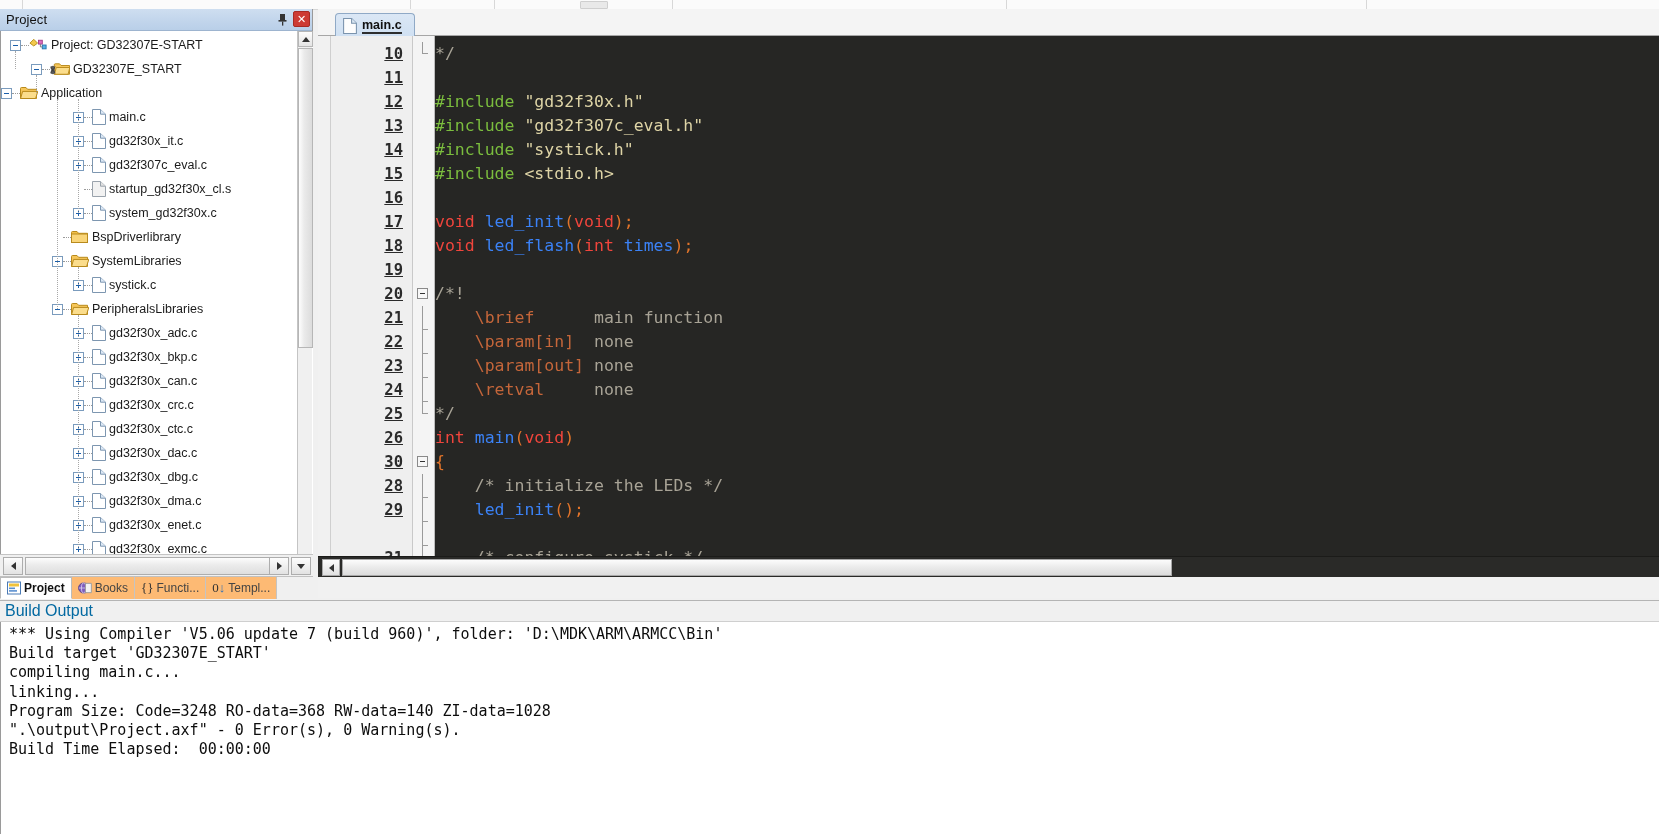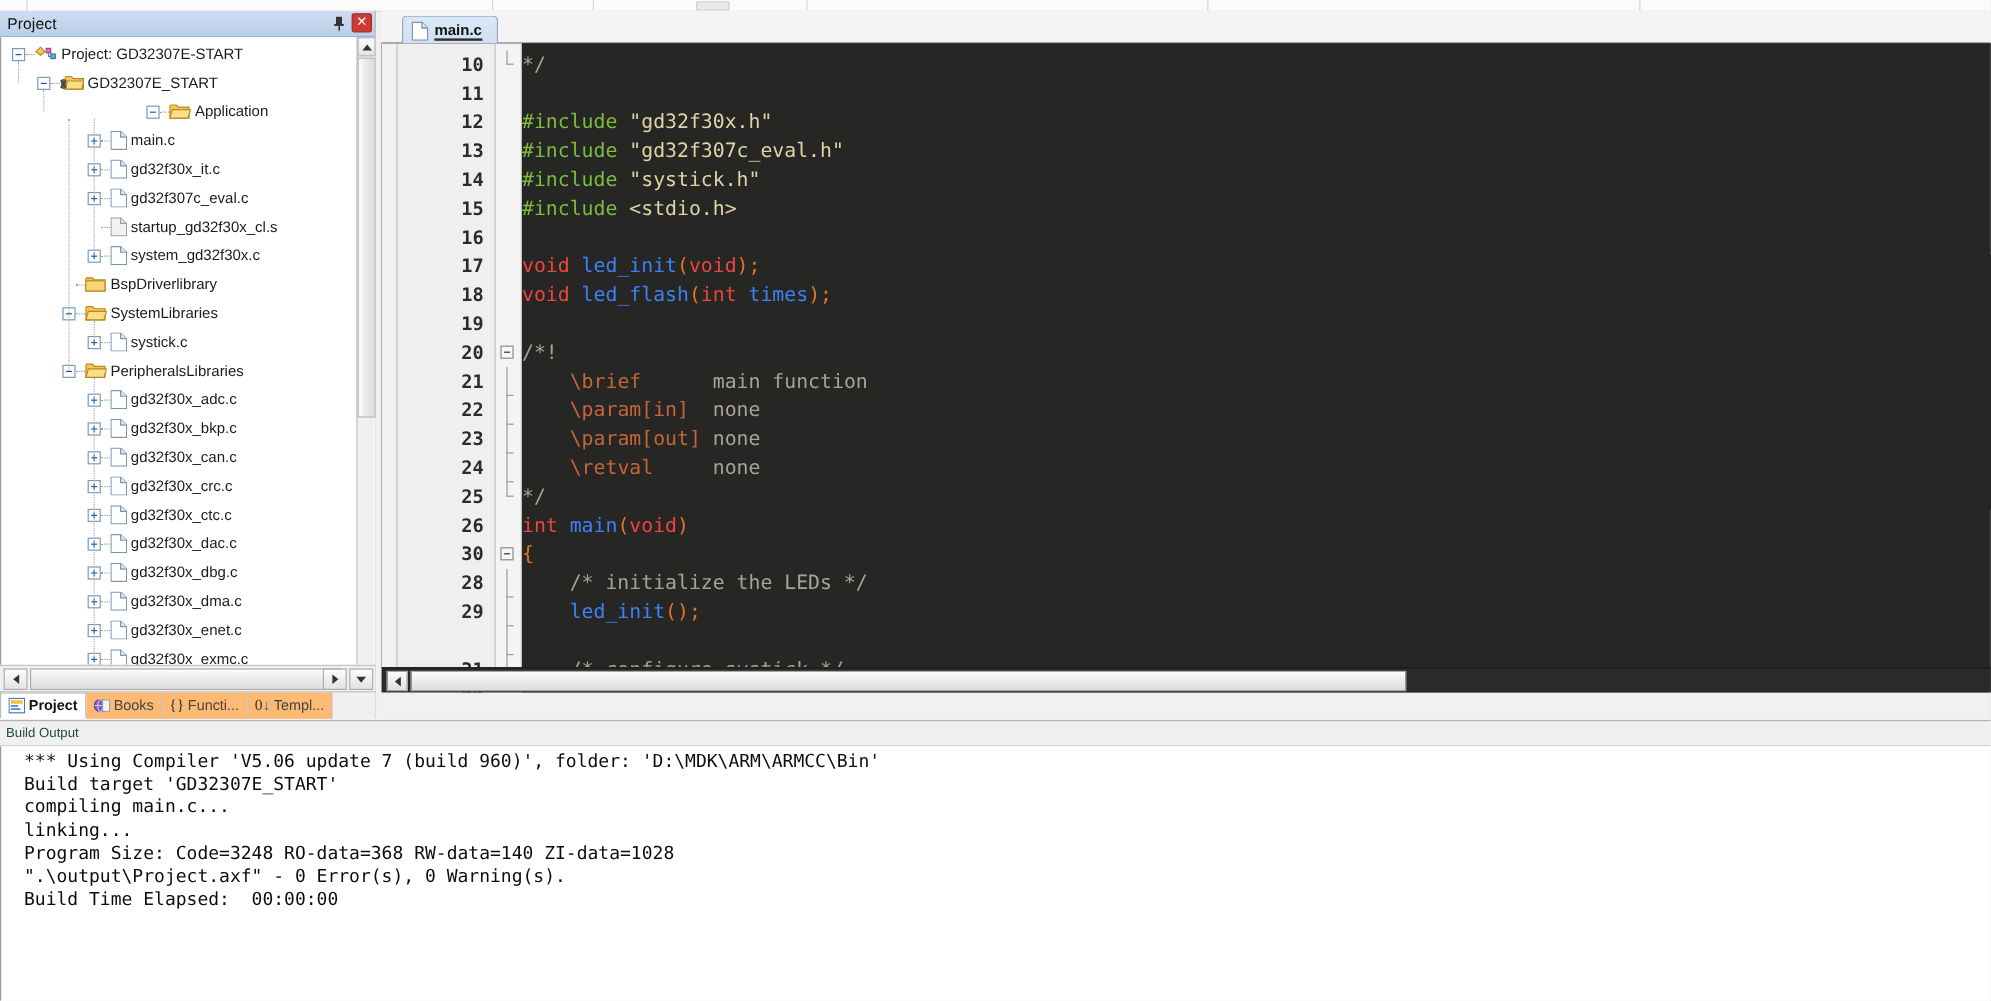--- a/index.html
+++ b/index.html
@@ -200,21 +200,21 @@
   }
   .cline {
     position: absolute; left: 0; height: 24px; line-height: 24px;
     font-family: "DejaVu Sans Mono", "Liberation Mono", monospace;
     font-size: 16.5px; white-space: pre;
   }
   .lnum {
     position: absolute; width: 72px; text-align: right;
     height: 24px; line-height: 24px;
     font-family: "DejaVu Sans Mono", "Liberation Mono", monospace;
-    font-size: 15.5px; color: #2b2b2b; font-weight: 700;
+    font-size: 15.5px; color: #2b2b2b; font-weight: 700; text-decoration: underline;
   }
   .foldbox {
     position: absolute; left: 4px; width: 11px; height: 11px;
     border: 1px solid #8a8a8a; background: #f7f7f7; cursor: pointer;
   }
   .foldbox::before {
     content:""; position:absolute; left:2px; top:4px; width:5px; height:1px; background:#333;
   }
   .foldline {
     position: absolute; left: 9px; width: 1px; background: #9a9a9a;
@@ -249,26 +249,26 @@
 
   
   .build-panel {
     position: absolute; left: 0; top: 600px; width: 1659px; height: 234px;
     background: #fff;
   }
   .build-caption {
     height: 22px; background: #f0f0f0; border-top: 1px solid #b4b4b4;
     border-bottom: 1px solid #cfcfcf;
     display: flex; align-items: center; padding-left: 5px;
-    font-size: 11px; color: #14532d;
+    font-size: 16px; color: #0369a1;
   }
   .build-text {
     position: absolute; left: 0; top: 22px; width: 1659px; height: 212px;
     background: #ffffff; border-left: 1px solid #9a9a9a;
-    padding: 3px 0 0 19px; overflow: hidden;
+    padding: 3px 0 0 8px; overflow: hidden;
   }
   .bline {
     font-family: "DejaVu Sans Mono", "Liberation Mono", monospace;
     font-size: 15px; line-height: 19.2px; color: #0d0d0d; white-space: pre;
   }
 </style>
 </head>
 <body>
 
 <div id="app">
@@ -317,21 +317,21 @@
             <span class="guide"></span>
             <svg class="ic ic-target" width="21" height="15" viewBox="0 0 21 15">
               <path d="M4.5 2.5 A1 1 0 0 1 5.5 1.5 H10 L11.6 3.3 H20.5 V12.5 H4.5 Z" fill="#f6c659" stroke="#b88a1c"></path>
               <path d="M6.6 5.4 H20.8 L19 12.5 H4.6 Z" fill="#fbdd8c" stroke="#b88a1c"></path>
               <circle cx="3" cy="6" r="2.4" fill="#5a5a5a"></circle>
               <circle cx="3" cy="10" r="2.4" fill="#5a5a5a"></circle>
               <path d="M0.5 4.5 L5.5 11.5 M5.5 4.5 L0.5 11.5" stroke="#3d3d3d" stroke-width="0.9"></path>
             </svg>
             <span class="lbl">GD32307E_START</span>
           </div>
-          <div class="tnode" style="padding-left: 51px; justify-content: center;">
+          <div class="tnode" style="">
             <span class="expander"></span>
             <span class="guide"></span>
             <svg class="ic ic-folder" width="18" height="14" viewBox="0 0 18 14">
               <path d="M0.5 2.5 A1 1 0 0 1 1.5 1.5 H6 L7.6 3.3 H16.5 V12.5 H0.5 Z" fill="#f6c659" stroke="#b88a1c"></path>
               <path d="M2.6 5.4 H17.8 L15.6 12.5 H0.6 Z" fill="#fbdd8c" stroke="#b88a1c"></path>
             </svg>
             <span class="lbl">Application</span>
           </div>
           <div class="tnode" style="padding-left: 72px;">
             <span class="expander plus"></span>

